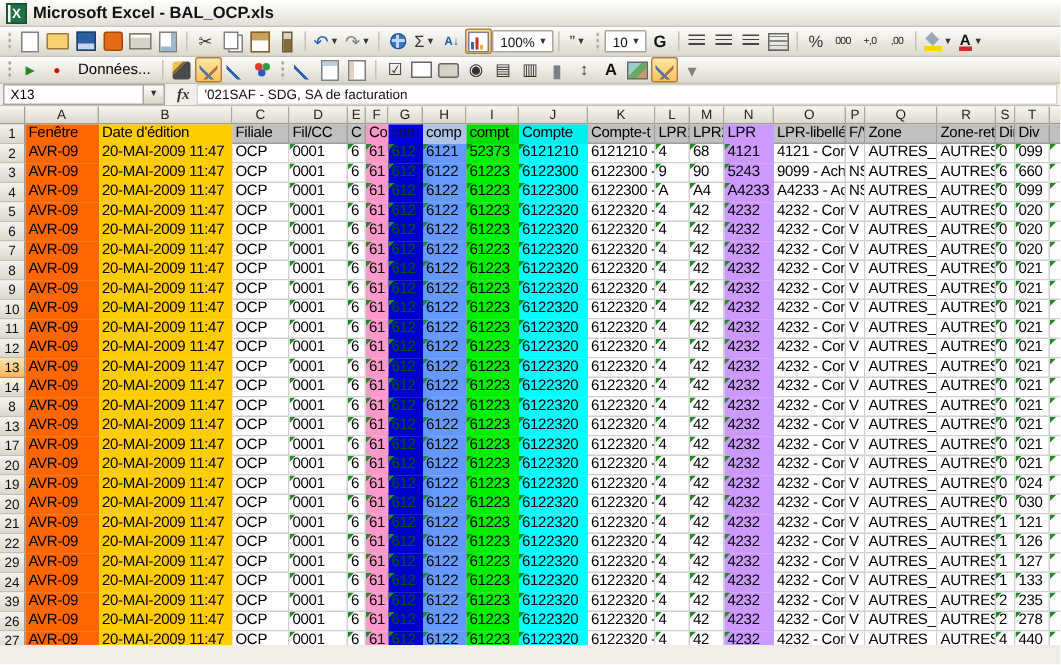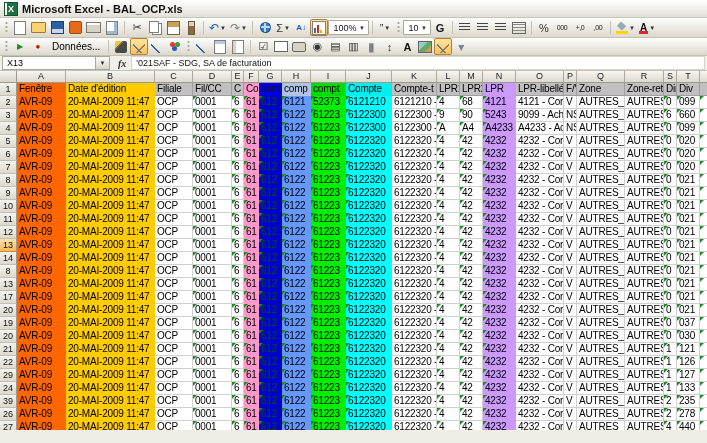--- a/index.html
+++ b/index.html
@@ -764,21 +764,21 @@
           <div class="cell tri" style="width: 46px; background: rgb(0, 255, 255); border-color: rgb(0, 255, 255); color: rgb(0, 0, 0);">6122320</div>
           <div class="cell" style="width: 45px; background: rgb(255, 255, 255); border-color: rgb(208, 208, 208); color: rgb(0, 0, 0);">6122320 -</div>
           <div class="cell tri" style="width: 23px; background: rgb(255, 255, 255); border-color: rgb(208, 208, 208); color: rgb(0, 0, 0);">4</div>
           <div class="cell tri" style="width: 23px; background: rgb(255, 255, 255); border-color: rgb(208, 208, 208); color: rgb(0, 0, 0);">42</div>
           <div class="cell tri" style="width: 33px; background: rgb(204, 153, 255); border-color: rgb(204, 153, 255); color: rgb(0, 0, 0);">4232</div>
           <div class="cell" style="width: 48px; background: rgb(255, 255, 255); border-color: rgb(208, 208, 208); color: rgb(0, 0, 0);">4232 - Con</div>
           <div class="cell" style="width: 13px; background: rgb(255, 255, 255); border-color: rgb(208, 208, 208); color: rgb(0, 0, 0);">V</div>
           <div class="cell" style="width: 48px; background: rgb(255, 255, 255); border-color: rgb(208, 208, 208); color: rgb(0, 0, 0);">AUTRES_</div>
           <div class="cell" style="width: 39px; background: rgb(255, 255, 255); border-color: rgb(208, 208, 208); color: rgb(0, 0, 0);">AUTRES_</div>
           <div class="cell tri" style="width: 13px; background: rgb(255, 255, 255); border-color: rgb(208, 208, 208); color: rgb(0, 0, 0);">0</div>
-          <div class="cell tri" style="width: 23px; background: rgb(255, 255, 255); border-color: rgb(208, 208, 208); color: rgb(0, 0, 0);">037</div>
+          <div class="cell tri" style="width: 23px; background: rgb(255, 255, 255); border-color: rgb(208, 208, 208); color: rgb(0, 0, 0);">024</div>
           <div class="cell tri" style="width: 30px; background: rgb(255, 255, 255); border-color: rgb(208, 208, 208); color: rgb(0, 0, 0);"></div>
         </div>
         <div class="row">
           <div class="rh">20</div>
           <div class="cell" style="width: 49px; background: rgb(255, 102, 0); border-color: rgb(255, 102, 0); color: rgb(0, 0, 0);">AVR-09</div>
           <div class="cell" style="width: 89px; background: rgb(255, 204, 0); border-color: rgb(255, 204, 0); color: rgb(0, 0, 0);">20-MAI-2009 11:47</div>
           <div class="cell" style="width: 38px; background: rgb(255, 255, 255); border-color: rgb(208, 208, 208); color: rgb(0, 0, 0);">OCP</div>
           <div class="cell tri" style="width: 39px; background: rgb(255, 255, 255); border-color: rgb(208, 208, 208); color: rgb(0, 0, 0);">0001</div>
           <div class="cell tri" style="width: 12px; background: rgb(255, 255, 255); border-color: rgb(208, 208, 208); color: rgb(0, 0, 0);">6</div>
           <div class="cell tri" style="width: 15px; background: rgb(255, 153, 204); border-color: rgb(255, 153, 204); color: rgb(0, 0, 0);">61</div>

